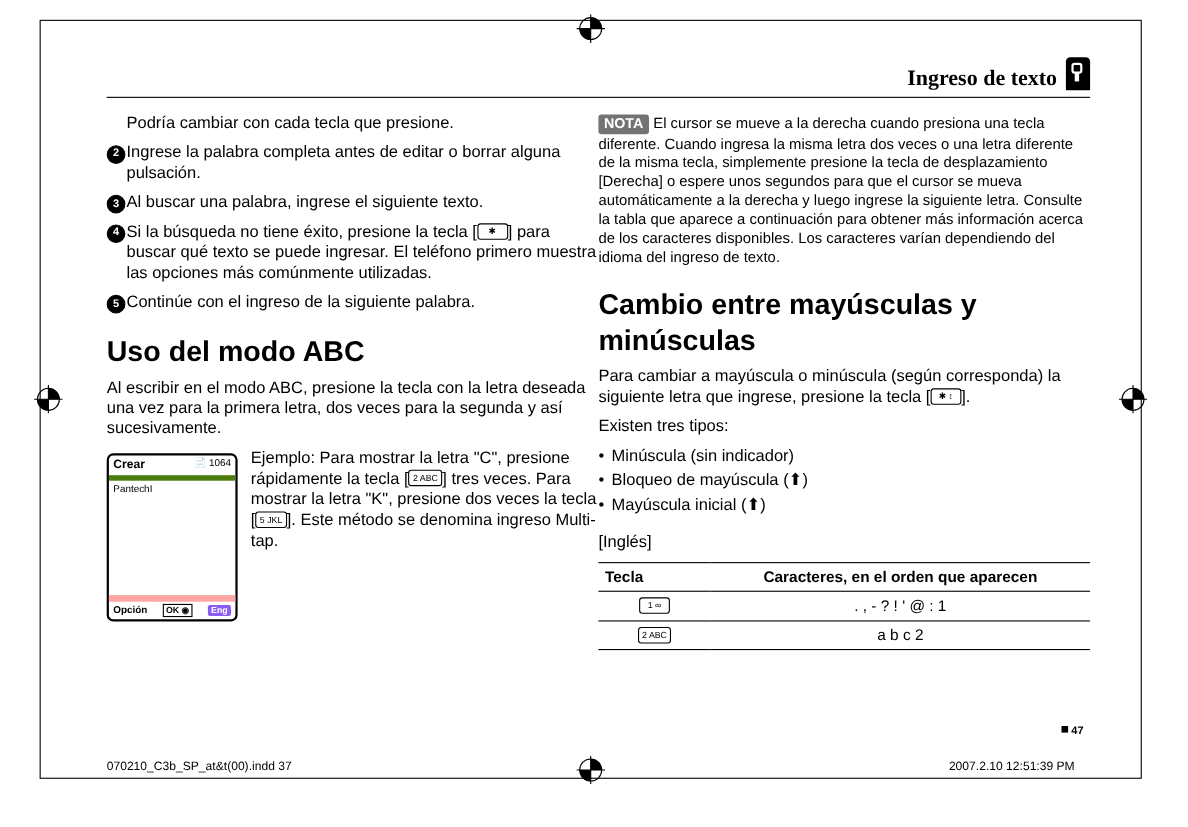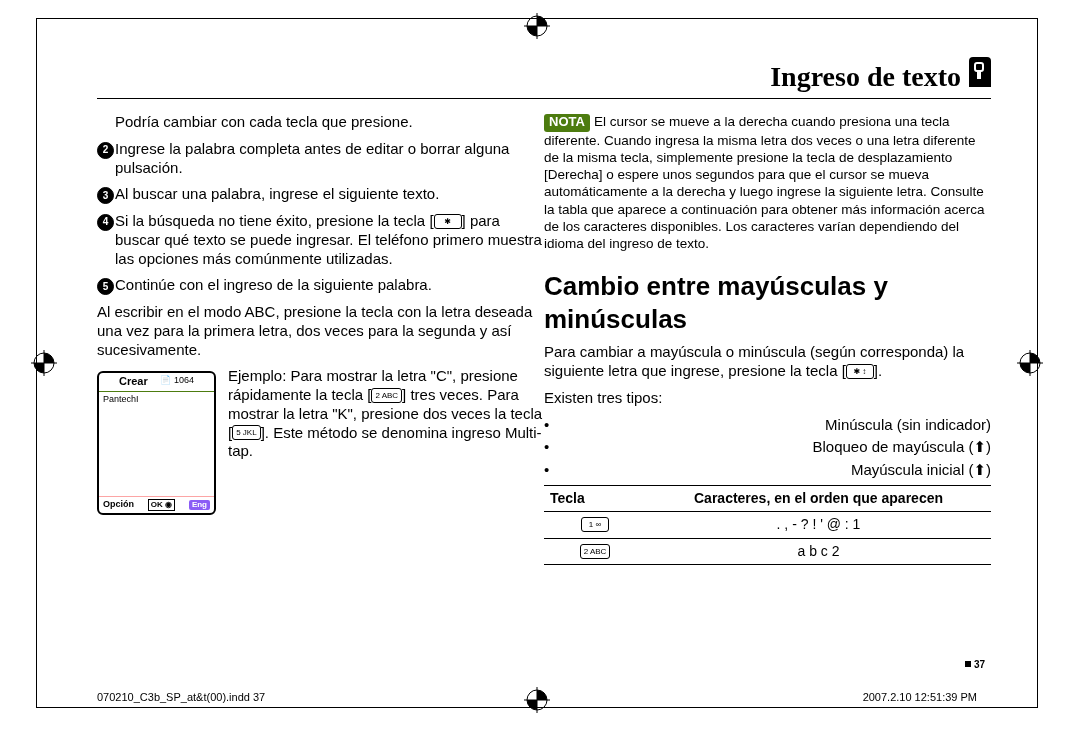--- a/index.html
+++ b/index.html
@@ -36,21 +36,21 @@
     font-size: 15px;
     color: #000;
     line-height: 1.25;
   }
   .header {
     display: flex;
     justify-content: flex-end;
     align-items: center;
     gap: 8px;
     font-family: Georgia, "Times New Roman", serif;
-    font-size: 28px;
+    font-size: 20px;
     font-weight: bold;
     border-bottom: 1.5px solid #000;
     padding-bottom: 4px;
     margin-bottom: 14px;
   }
   .tab-icon {
     width: 22px; height: 30px;
     background: #000;
     border-radius: 4px 4px 0 0;
     position: relative;
@@ -112,55 +112,55 @@
   .phone-screen {
     width: 115px;
     border: 2px solid #000;
     border-radius: 6px;
     font-size: 11px;
     margin: 4px 12px 0 0;
     float: left;
   }
   .ps-header {
     display: flex; justify-content: space-between;
-    padding: 2px 20px;
-    border-bottom: 1px solid #4d7c0f;
+    padding: 2px 4px;
+    border-bottom: 5px solid #4d7c0f;
     font-weight: bold;
   }
   .ps-header .count { font-weight: normal; font-size: 9px; }
   .ps-body { padding: 2px 4px; height: 100px; font-size: 9px; }
   .ps-footer {
     display: flex; justify-content: space-between; align-items: center;
     padding: 2px 4px;
-    border-top: 1px solid #fca5a5;
+    border-top: 6px solid #fca5a5;
     font-weight: bold;
     font-size: 9px;
   }
   .ps-footer .mid {
     border: 1px solid #000;
     padding: 0 2px;
     font-size: 8px;
   }
   .ps-footer .eng {
     background: #8b5cf6; color: #fff;
     padding: 0 3px;
     border-radius: 2px;
     font-size: 8px;
   }
   .nota-badge {
     display: inline-block;
-    background: #4d7c0f; color: #fff;
+    background: #737373; color: #fff;
     font-weight: bold;
     padding: 0 5px 1px 5px;
     border-radius: 3px;
     font-size: 13px;
     margin-right: 4px;
   }
   .nota-text { font-size: 13.5px; line-height: 1.28; }
-  .bullets { margin: 4px 0; padding: 0; text-align: right; }
+  .bullets { margin: 4px 0; padding: 0; }
   .bullets li { list-style: none; padding-left: 12px; position: relative; margin-bottom: 4px; }
   .bullets li::before { content: "•"; position: absolute; left: 0; }
   table.keytable {
     width: 100%;
     border-collapse: collapse;
     margin-top: 5px;
     font-size: 14px;
   }
   table.keytable th {
     border-top: 1.5px solid #000;
@@ -267,20 +267,21 @@
         <div class="numbered">
           <span class="circ-num">4</span>
           <span>Si la búsqueda no tiene éxito, presione la tecla </span>[<span class="key-icon">✱</span>]<span> para buscar qué texto se puede ingresar. El teléfono primero muestra las opciones más comúnmente utilizadas.</span>
         </div>
 
         <div class="numbered">
           <span class="circ-num">5</span>
           <span>Continúe con el ingreso de la siguiente palabra.</span>
         </div>
 
+        <h2 class="section">Uso del modo ABC</h2>
 
         <p class="lead">Al escribir en el modo ABC, presione la tecla con la letra deseada una vez para la primera letra, dos veces para la segunda y así sucesivamente.</p>
 
         <div>
           <div class="phone-screen">
             <div class="ps-header">
               <span>Crear</span>
               <span class="count">📄 <span>1064</span></span>
             </div>
             <div class="ps-body">PantechI</div>
@@ -307,20 +308,21 @@
         </p>
 
         <p class="para">Existen tres tipos:</p>
 
         <ul class="bullets">
           <li>Minúscula (sin indicador)</li>
           <li><span>Bloqueo de mayúscula (⬆)</span></li>
           <li><span>Mayúscula inicial (⬆)</span></li>
         </ul>
 
+        <p class="para" style="margin-top:14px">[Inglés]</p>
 
         <table class="keytable">
           <thead>
             <tr>
               <th>Tecla</th>
               <th style="text-align:center">Caracteres, en el orden que aparecen</th>
             </tr>
           </thead>
           <tbody>
             <tr>
@@ -329,20 +331,20 @@
             </tr>
             <tr>
               <td class="kcell"><span class="key-icon">2 ABC</span></td>
               <td>a   b   c   2</td>
             </tr>
           </tbody>
         </table>
       </div>
     </div>
 
-    <div class="page-number">37</div>
+    <div class="page-number">47</div>
 
     <div class="footer">
       <span>070210_C3b_SP_at&amp;t(00).indd   37</span>
       <span>2007.2.10   12:51:39 PM</span>
     </div>
   </div>
 </div>
 
 </body></html>

